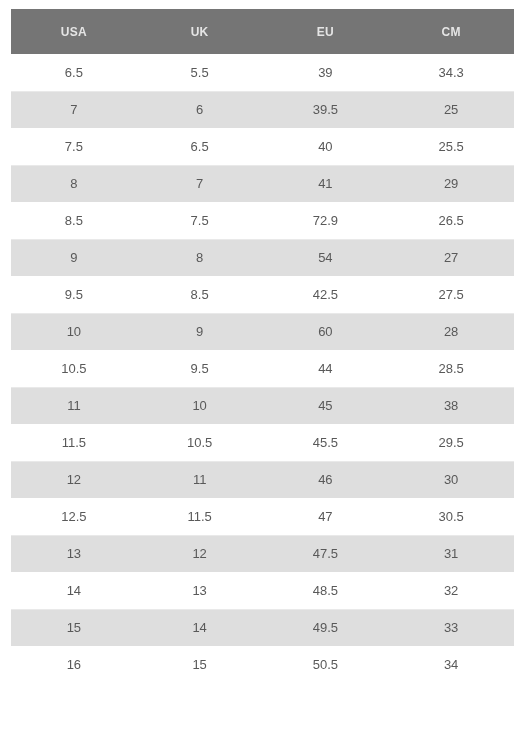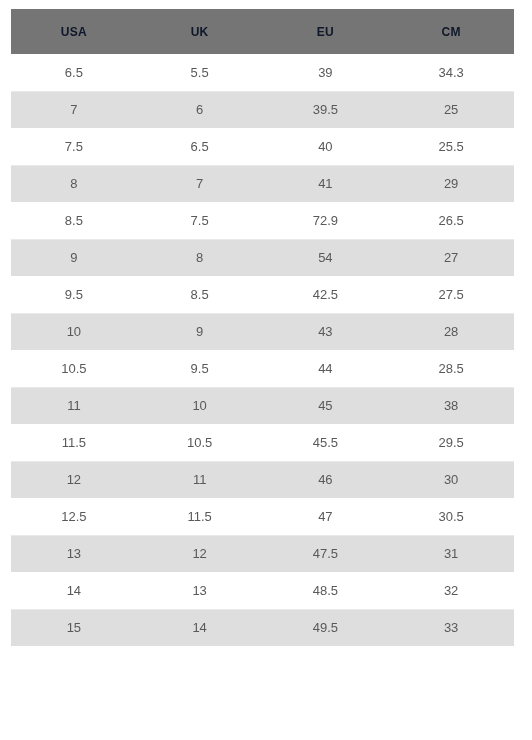--- a/index.html
+++ b/index.html
@@ -31,21 +31,21 @@
     border-spacing: 0;
     table-layout: fixed;
   }
   .size-table col {
     width: 25%;
   }
 
   
   .size-table thead th {
     background: #757575;
-    color: #0f172a;
+    color: #e5e5e5;
     font-size: 12px;
     font-weight: bold;
     letter-spacing: 0.3px;
     text-align: center;
     height: 45px;
     padding: 0;
     border: 0;
     vertical-align: middle;
   }
 
@@ -129,21 +129,21 @@
         </tr>
         <tr>
           <td>9.5</td>
           <td>8.5</td>
           <td>42.5</td>
           <td>27.5</td>
         </tr>
         <tr>
           <td>10</td>
           <td>9</td>
-          <td>43</td>
+          <td>60</td>
           <td>28</td>
         </tr>
         <tr>
           <td>10.5</td>
           <td>9.5</td>
           <td>44</td>
           <td>28.5</td>
         </tr>
         <tr>
           <td>11</td>
@@ -180,15 +180,21 @@
           <td>13</td>
           <td>48.5</td>
           <td>32</td>
         </tr>
         <tr>
           <td>15</td>
           <td>14</td>
           <td>49.5</td>
           <td>33</td>
         </tr>
+        <tr>
+          <td>16</td>
+          <td>15</td>
+          <td>50.5</td>
+          <td>34</td>
+        </tr>
       </tbody>
   </table>
 </div>
 
 </body></html>

